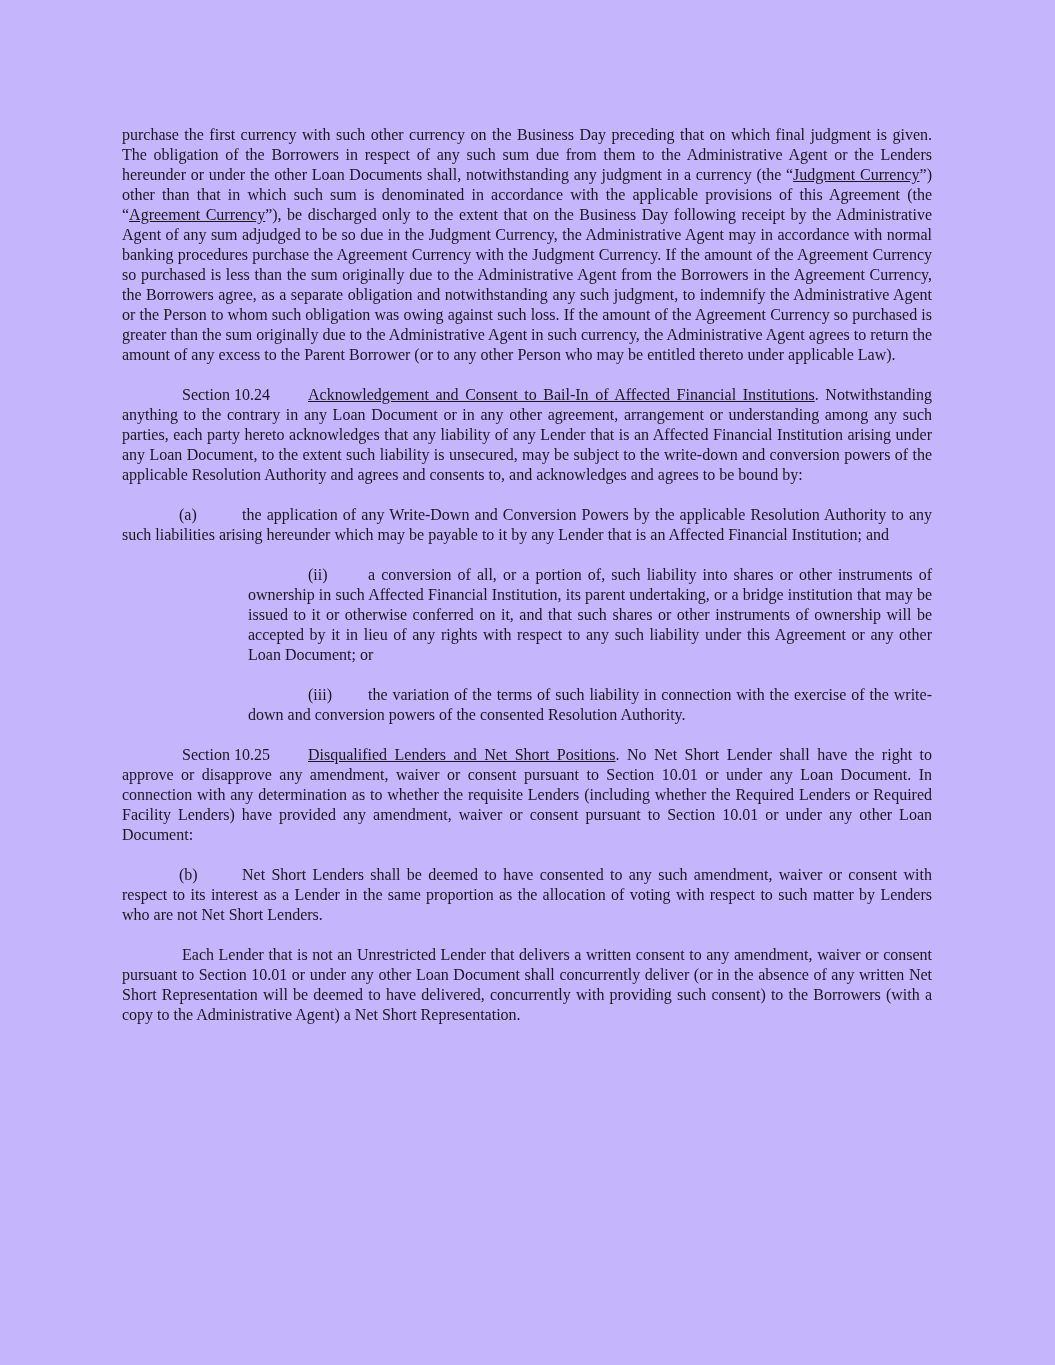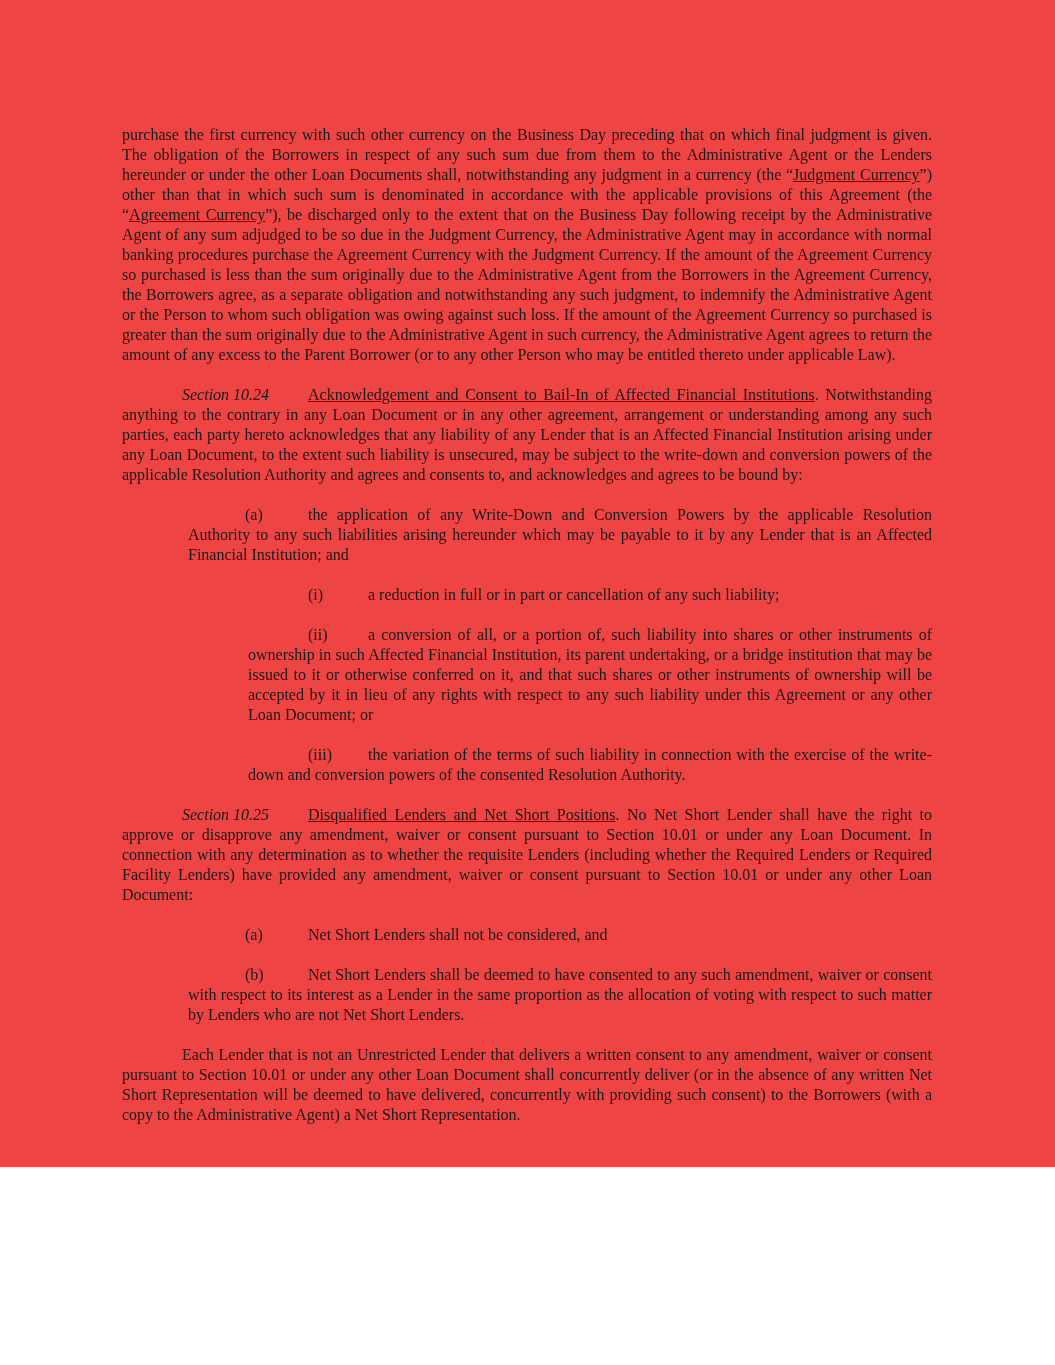--- a/index.html
+++ b/index.html
@@ -3,66 +3,64 @@
 <meta charset="utf-8">
 <style>
   html, body {
     margin: 0;
     padding: 0;
     background: #ffffff;
   }
   .page {
     position: relative;
     width: 1055px;
-    height: 1167px;
-    background: #ef4444;
+    height: 1365px;
+    background: #c4b5fd;
     overflow: hidden;
     box-sizing: border-box;
     padding: 125px 123px 40px 122px;
     font-family: "Liberation Serif", "DejaVu Serif", serif;
     font-size: 16px;
     line-height: 20px;
     color: #1a1a1a;
   }
   .doc {
     width: 810px;
   }
   .para {
     margin: 20px 0 0 0;
     text-align: justify;
     text-justify: inter-word;
   }
   .para:first-child { margin-top: 0; }
 
   
   .para.section { text-indent: 60px; }
-  .para.section > .lbl { display: inline-block; width: 126px; text-indent: 0; font-style: italic; }
+  .para.section > .lbl { display: inline-block; width: 126px; text-indent: 0; }
 
   
   .para.indent { text-indent: 60px; }
 
   
-  .para.li1 { margin-left: 66px; text-indent: 57px; }
+  .para.li1 { text-indent: 57px; }
   .para.li1 > .lbl { display: inline-block; width: 63px; text-indent: 0; }
 
   
   .para.li2 { margin-left: 126px; text-indent: 60px; }
   .para.li2 > .lbl { display: inline-block; width: 60px; text-indent: 0; }
 
   .u { text-decoration: underline; }
 </style>
 </head>
 <body>
 
 <div class="page">
   <div class="doc" id="doc">
       <p class="para body"><span>purchase the first currency with such other currency on the Business Day preceding that on which final judgment is given.  The obligation of the Borrowers in respect of any such sum due from them to the Administrative Agent or the Lenders hereunder or under the other Loan Documents shall, notwithstanding any judgment in a currency (the “</span><span class="u">Judgment Currency</span><span>”) other than that in which such sum is denominated in accordance with the applicable provisions of this Agreement (the “</span><span class="u">Agreement Currency</span><span>”), be discharged only to the extent that on the Business Day following receipt by the Administrative Agent of any sum adjudged to be so due in the Judgment Currency, the Administrative Agent may in accordance with normal banking procedures purchase the Agreement Currency with the Judgment Currency.  If the amount of the Agreement Currency so purchased is less than the sum originally due to the Administrative Agent from the Borrowers in the Agreement Currency, the Borrowers agree, as a separate obligation and notwithstanding any such judgment, to indemnify the Administrative Agent or the Person to whom such obligation was owing against such loss.  If the amount of the Agreement Currency so purchased is greater than the sum originally due to the Administrative Agent in such currency, the Administrative Agent agrees to return the amount of any excess to the Parent Borrower (or to any other Person who may be entitled thereto under applicable Law).</span></p>
       <p class="para section"><span class="lbl">Section 10.24</span><span class="u">Acknowledgement and Consent to Bail-In of Affected Financial Institutions</span><span>.  Notwithstanding anything to the contrary in any Loan Document or in any other agreement, arrangement or understanding among any such parties, each party hereto acknowledges that any liability of any Lender that is an Affected Financial Institution arising under any Loan Document, to the extent such liability is unsecured, may be subject to the write-down and conversion powers of the applicable Resolution Authority and agrees and consents to, and acknowledges and agrees to be bound by:</span></p>
       <p class="para li1"><span class="lbl">(a)</span><span>the application of any Write-Down and Conversion Powers by the applicable Resolution Authority to any such liabilities arising hereunder which may be payable to it by any Lender that is an Affected Financial Institution; and</span></p>
-      <p class="para li2"><span class="lbl">(i)</span><span>a reduction in full or in part or cancellation of any such liability;</span></p>
       <p class="para li2"><span class="lbl">(ii)</span><span>a conversion of all, or a portion of, such liability into shares or other instruments of ownership in such Affected Financial Institution, its parent undertaking, or a bridge institution that may be issued to it or otherwise conferred on it, and that such shares or other instruments of ownership will be accepted by it in lieu of any rights with respect to any such liability under this Agreement or any other Loan Document; or</span></p>
       <p class="para li2"><span class="lbl">(iii)</span><span>the variation of the terms of such liability in connection with the exercise of the write-down and conversion powers of the consented Resolution Authority.</span></p>
       <p class="para section"><span class="lbl">Section 10.25</span><span class="u">Disqualified Lenders and Net Short Positions</span><span>.  No Net Short Lender shall have the right to approve or disapprove any amendment, waiver or consent pursuant to Section 10.01 or under any Loan Document. In connection with any determination as to whether the requisite Lenders (including whether the Required Lenders or Required Facility Lenders) have provided any amendment, waiver or consent pursuant to Section 10.01 or under any other Loan Document:</span></p>
-      <p class="para li1"><span class="lbl">(a)</span><span>Net Short Lenders shall not be considered, and</span></p>
       <p class="para li1"><span class="lbl">(b)</span><span>Net Short Lenders shall be deemed to have consented to any such amendment, waiver or consent with respect to its interest as a Lender in the same proportion as the allocation of voting with respect to such matter by Lenders who are not Net Short Lenders.</span></p>
       <p class="para indent"><span>Each Lender that is not an Unrestricted Lender that delivers a written consent to any amendment, waiver or consent pursuant to Section 10.01 or under any other Loan Document shall concurrently deliver (or in the absence of any written Net Short Representation will be deemed to have delivered, concurrently with providing such consent) to the Borrowers (with a copy to the Administrative Agent) a Net Short Representation.</span></p>
     </div>
 </div>
 
 </body></html>

